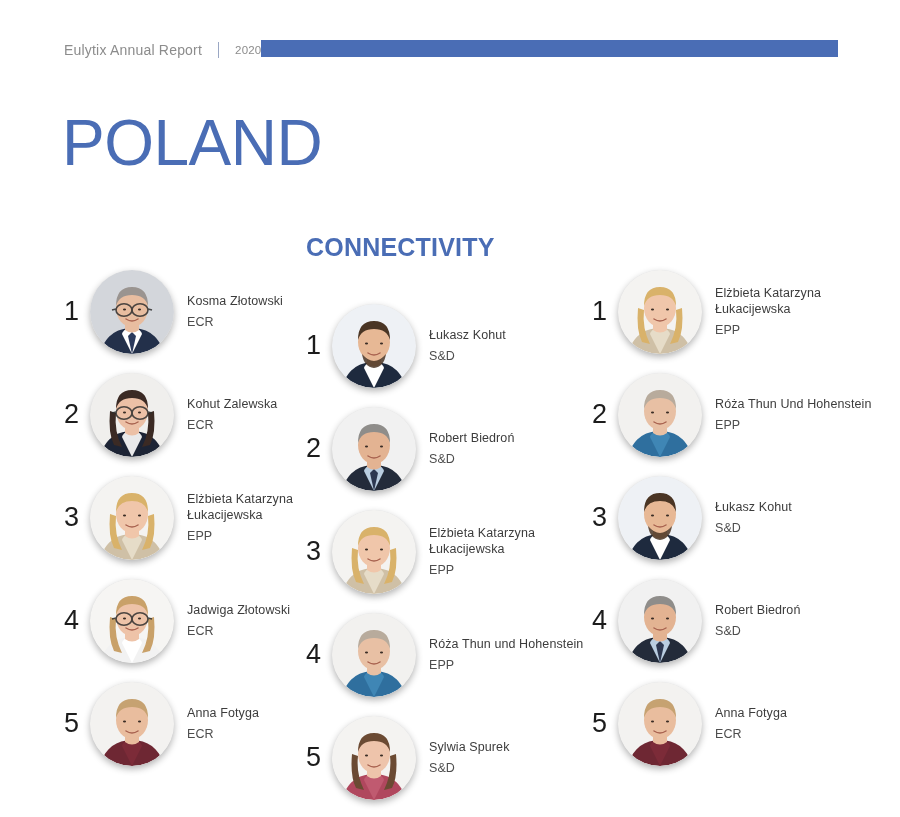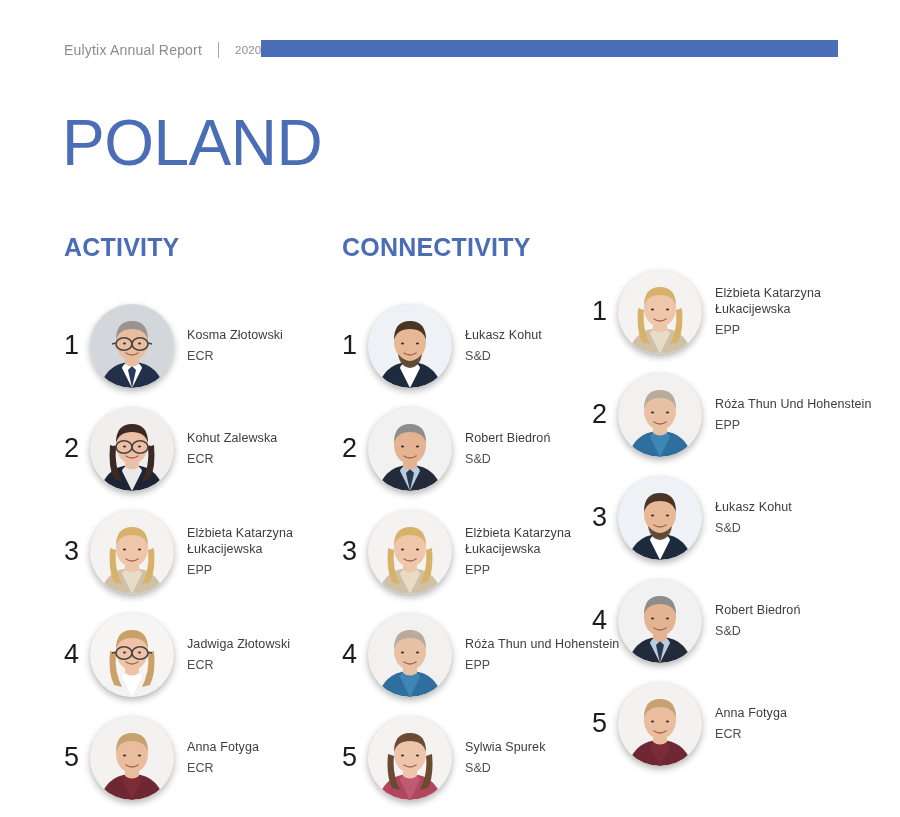--- a/index.html
+++ b/index.html
@@ -70,21 +70,21 @@
     position: absolute;
     left: 0;
     top: 232px;
     width: 900px;
   }
   .column {
     position: absolute;
     top: 0;
   }
   .column-0 { left: 64px;  width: 262px; }
-  .column-1 { left: 306px; width: 280px; margin-left: 36px; }
+  .column-1 { left: 306px; width: 280px; }
   .column-2 { left: 592px; width: 300px; }
 
   .column-header {
     font-size: 25px;
     font-weight: bold;
     color: #4a6db5;
     letter-spacing: 0.2px;
     white-space: nowrap;
     margin: 0 0 0 0;
     height: 34px;
@@ -152,21 +152,20 @@
   <span class="header-divider"></span>
   <span class="report-years">2020-2021</span>
 </div>
 <div class="header-bar"></div>
 
 <h1 class="country-title">POLAND</h1>
 
 <div class="columns">
 
 <div class="column column-0">
-      <div class="column-header">ACTIVITY</div>
       <div class="rank-list">
         <div class="rank-row">
           <div class="rank-number">1</div>
           <div class="avatar">
     <svg viewBox="0 0 84 84" xmlns="http://www.w3.org/2000/svg">
       <defs>
                 <clipPath id="c_male-glasses-gray-hair">
                   <circle cx="42" cy="42" r="42"></circle>
                 </clipPath>
               </defs>

